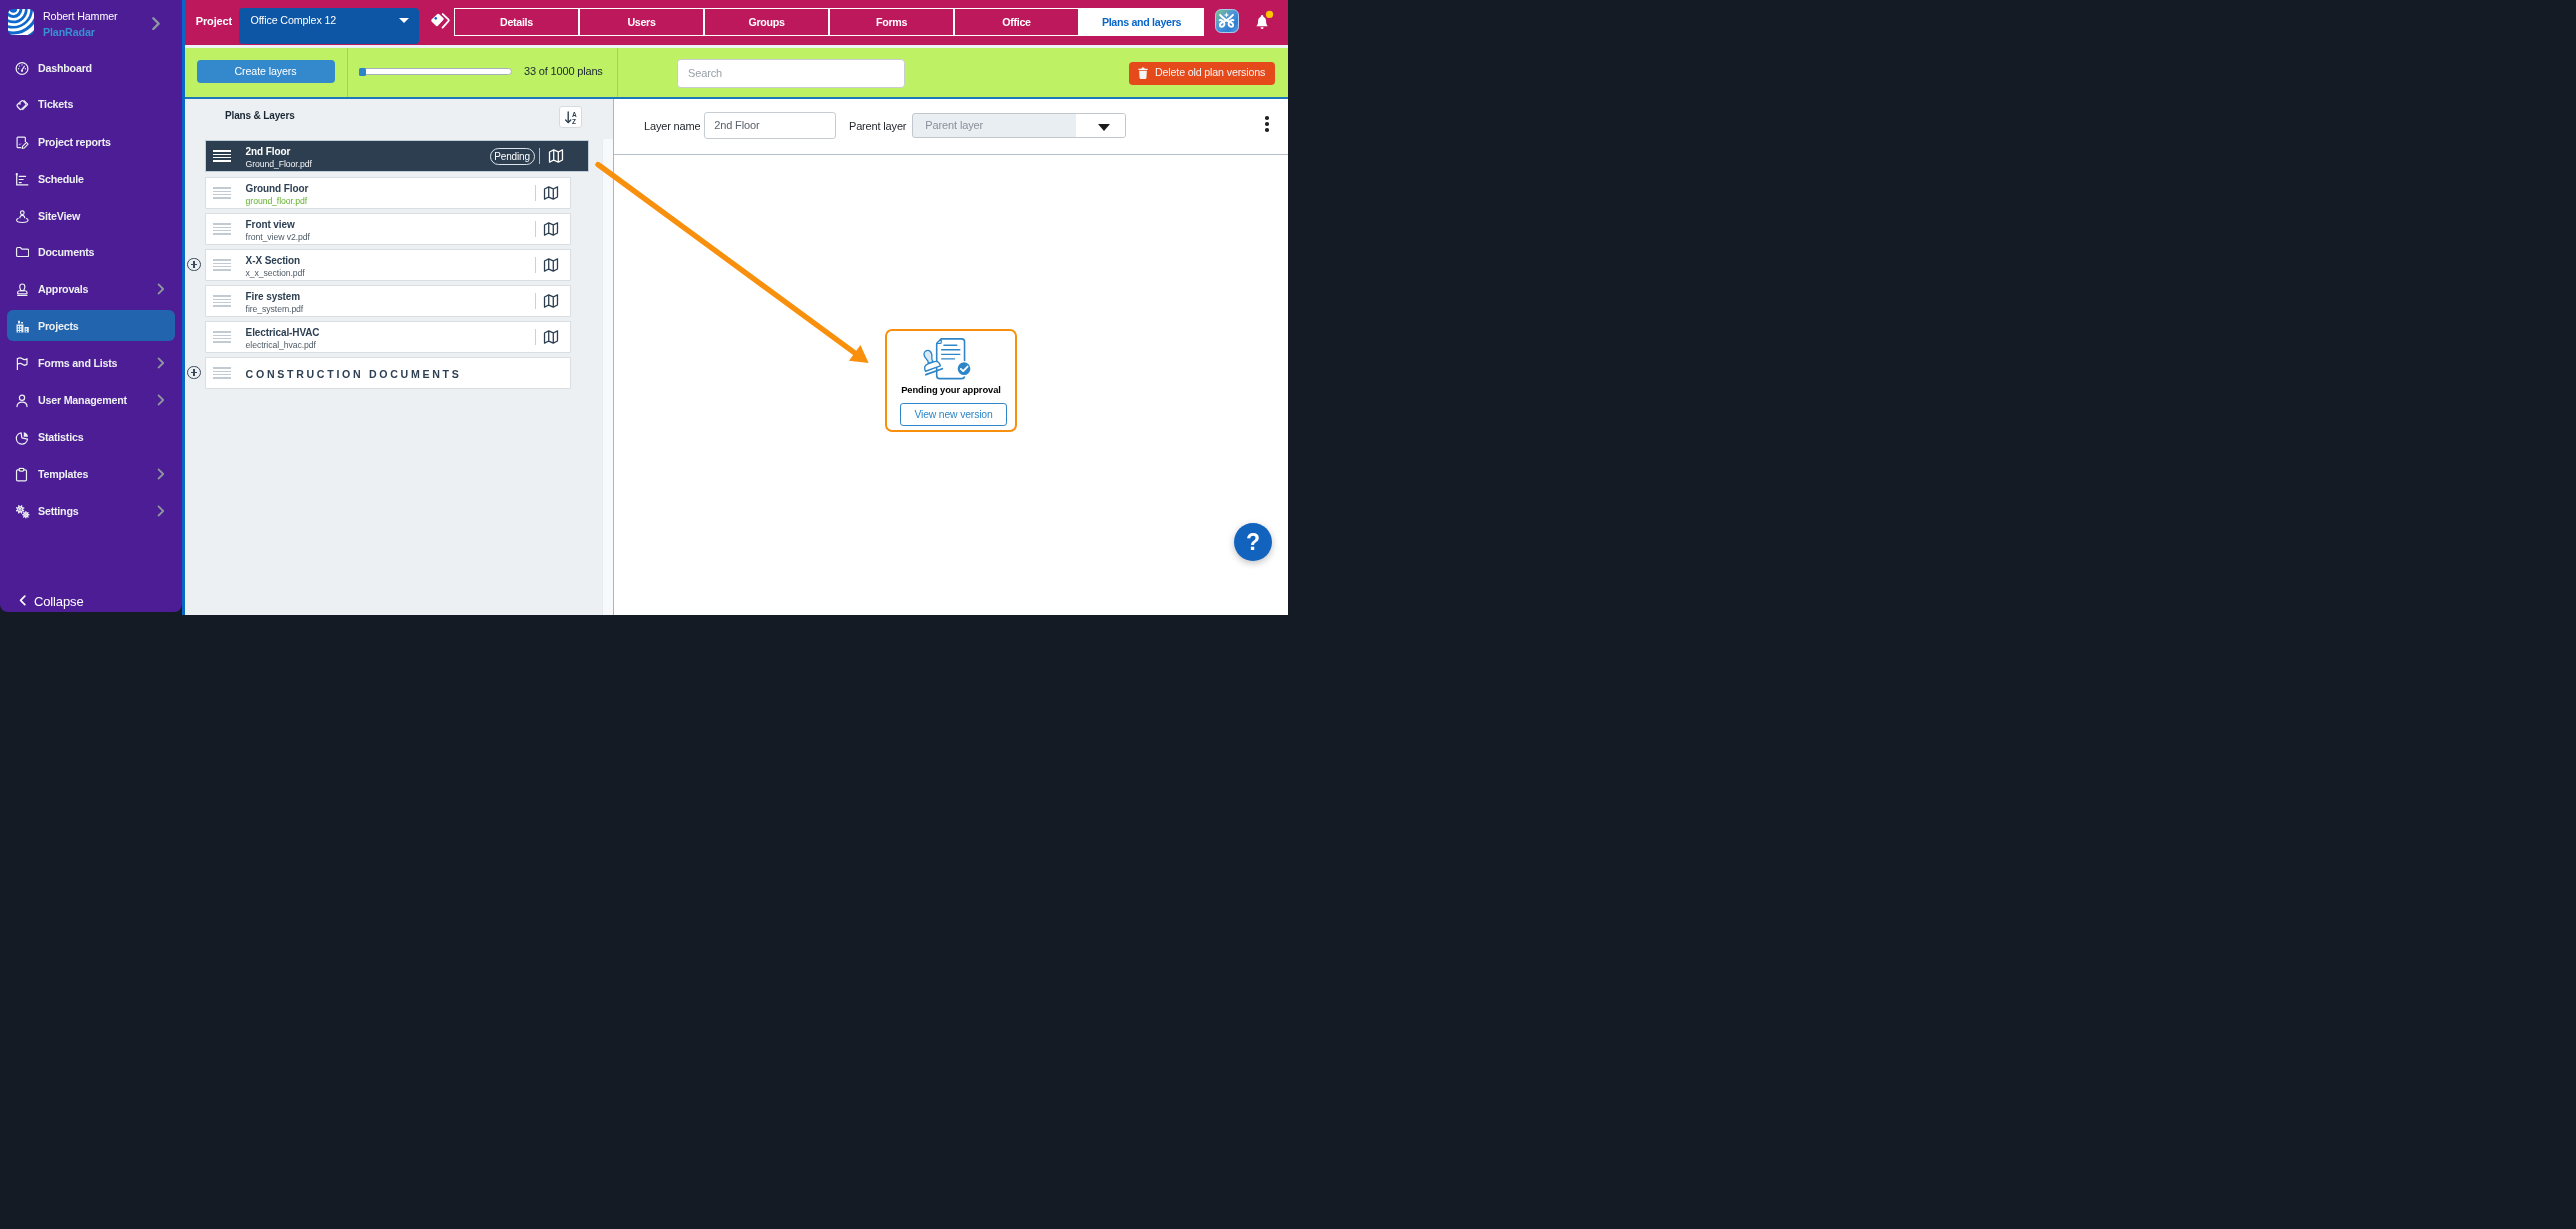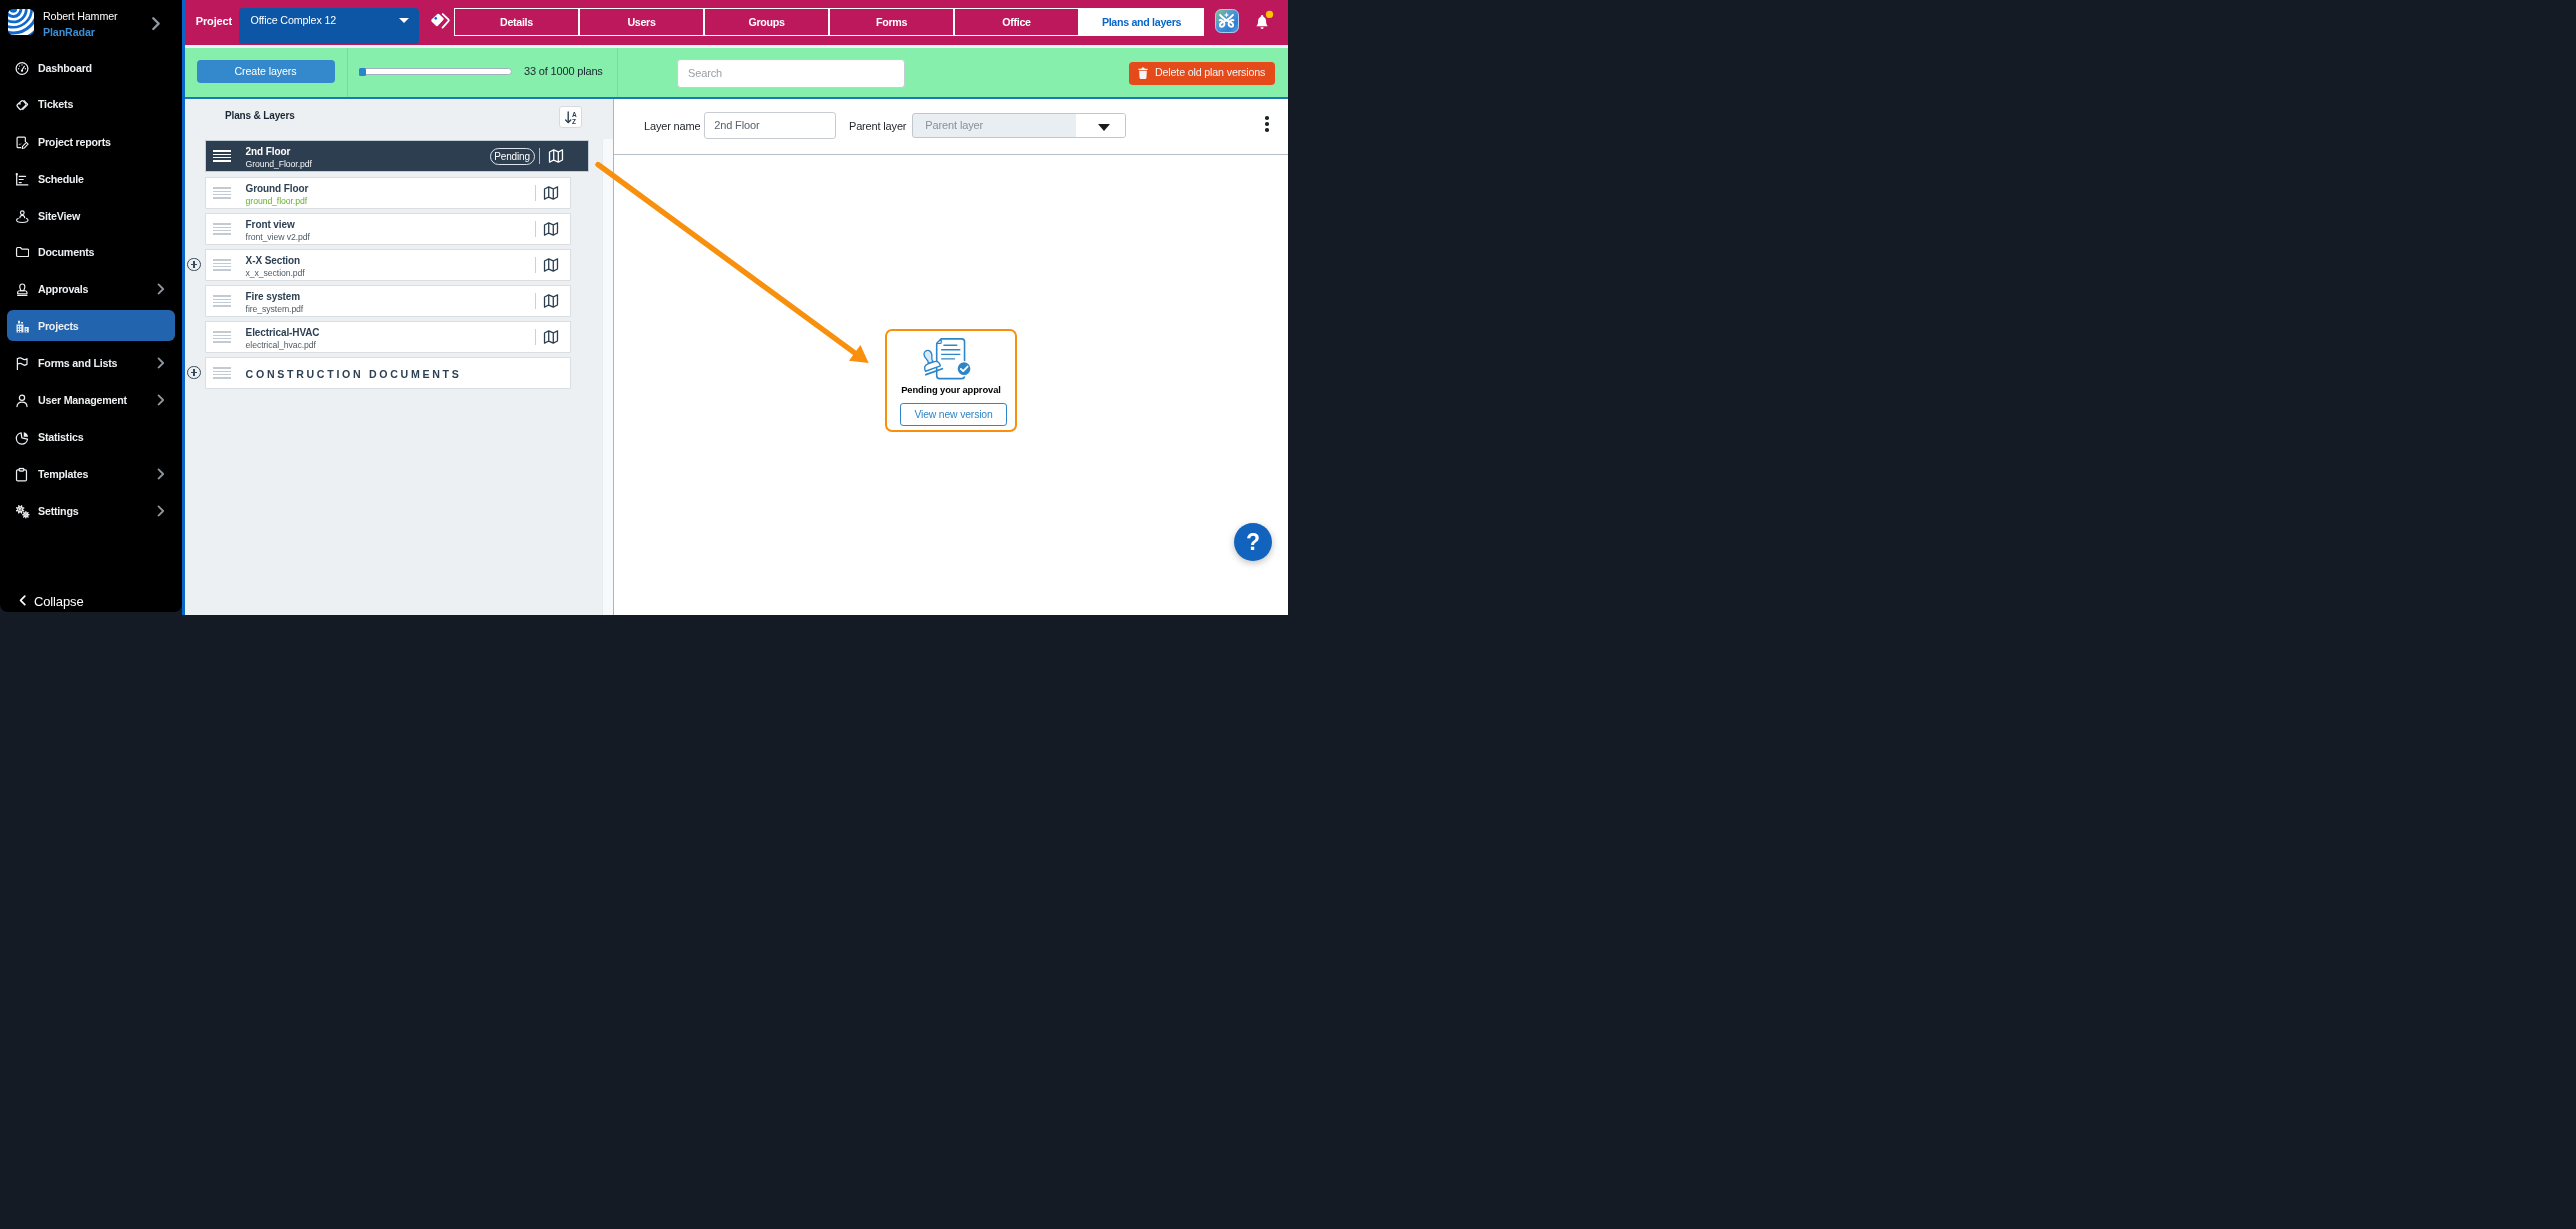--- a/index.html
+++ b/index.html
@@ -1,20 +1,20 @@
 <!DOCTYPE html>
 <html style="font-size:12.3px"><head>
 <meta charset="utf-8">
 <style>
 * { margin:0; padding:0; box-sizing:border-box; }
 html,body { width:1288px; height:615px; overflow:hidden; }
 body { font-family:"Liberation Sans", sans-serif; letter-spacing:-0.01em; background:#141B25; position:relative; }
 
 
-#sidebar { position:absolute; left:0; top:0; width:182px; height:612px; background:#000000; border-radius:0 0 7.7px 7.7px; z-index:5;padding-left:32px; }
+#sidebar { position:absolute; left:0; top:0; width:182px; height:612px; background:#4c1d95; border-radius:0 0 7.7px 7.7px; z-index:5;padding-left:32px; }
 #bluestrip { position:absolute; left:182px; top:0; width:3.1px; height:615px; background:#0A65C8; z-index:4; }
 .userbox { position:absolute; left:8px; top:8.8px; }
 .userbox .logo { width:26px; height:26px; border-radius:5.4px; background:#0A65C8; }
 .uname { position:absolute; left:35px; top:1.5px; color:#fff; font-size:10.7px; white-space:nowrap; }
 .ucompany { position:absolute; left:35px; top:17px; color:#3B8FD4; font-size:10.7px; font-weight:bold; white-space:nowrap; }
 .uchev { position:absolute; left:143px; top:7px; }
 .navitem { position:absolute; left:0; width:182px; height:28px; color:#EDF0F3; font-size:10.7px; font-weight:bold; letter-spacing:-0.02em; }
 .navitem .nicon { position:absolute; left:14.6px; top:50%; transform:translateY(-50%); width:13px; height:13px; }
 .navitem .ntext { position:absolute; left:38px; top:50%; transform:translateY(-50%); white-space:nowrap; }
 .navitem .nchev { position:absolute; right:17px; top:50%; transform:translateY(-50%); }
@@ -29,21 +29,21 @@
 .projdd span { position:absolute; left:11.5px; top:5.4px; }
 .ddcaret { position:absolute; right:10px; top:9.6px; width:0; height:0; border-left:5px solid transparent; border-right:5px solid transparent; border-top:5.4px solid #fff; }
 .tabs { position:absolute; left:269px; top:8.4px; height:28px; }
 .tab { position:absolute; top:0; width:125px; height:28px; border:0.8px solid #fff; color:#fff; font-weight:bold; font-size:10.7px; letter-spacing:-0.03em; text-align:center; line-height:26px; }
 .tab.active { background:#fff; color:#0A65C8; }
 .hbtn { position:absolute; left:1030px; top:9.2px; width:24px; height:24px; background:linear-gradient(135deg,#7CC383 0%,#4B94DB 45%,#2E7FD2 75%,#5FA2E0 100%); border:1.2px solid #A8CBEE; border-radius:6.1px; }
 .bell { position:absolute; left:1069px; top:9.6px; width:20px; height:23px; }
 
 
 #topstrip { position:absolute; left:185px; top:45px; width:1103px; height:3.1px; background:#EEF2F5; }
-#toolbar { position:absolute; left:185px; top:48px; width:1103px; height:49px; background:#86efac; }
+#toolbar { position:absolute; left:185px; top:48px; width:1103px; height:49px; background:#bef264; }
 #toolbar .vsep { position:absolute; top:0; width:0.8px; height:49px; background:#AEB8C0; }
 #blueline { position:absolute; left:185px; top:97px; width:1103px; height:1.9px; background:#1C76BE; }
 .createbtn { position:absolute; left:11.5px; top:12px; width:138px; height:22.6px; background:#3389CB; border-radius:3.8px; color:#fff; font-size:10.7px; text-align:center; line-height:22.6px; }
 .ptrack { position:absolute; left:174px; top:20px; width:153px; height:7.4px; border:0.8px solid #A2B1BD; border-radius:4.2px; background:#fff; }
 .pfill { position:absolute; left:174px; top:19.6px; width:6.7px; height:8px; background:#2B85C8; border-radius:1.5px; }
 .ptext { position:absolute; left:339px; top:17px; font-size:11px; color:#1A2530; letter-spacing:-0.015em; }
 .search { position:absolute; left:446px; top:10.7px; width:228px; height:29.5px; border:0.8px solid #C6CCD2; border-radius:3.8px; background:#fff;margin-left:46px; }
 .search span { position:absolute; left:10px; top:7px; color:#98A0A8; font-size:11px; }
 .delbtn { position:absolute; left:944px; top:14px; width:146px; height:23px; background:#E54A1B; border-radius:3.8px; color:#F3F5F7; }
 .delbtn span { position:absolute; left:26px; top:4.2px; font-size:10.7px; letter-spacing:-0.015em; white-space:nowrap; }

